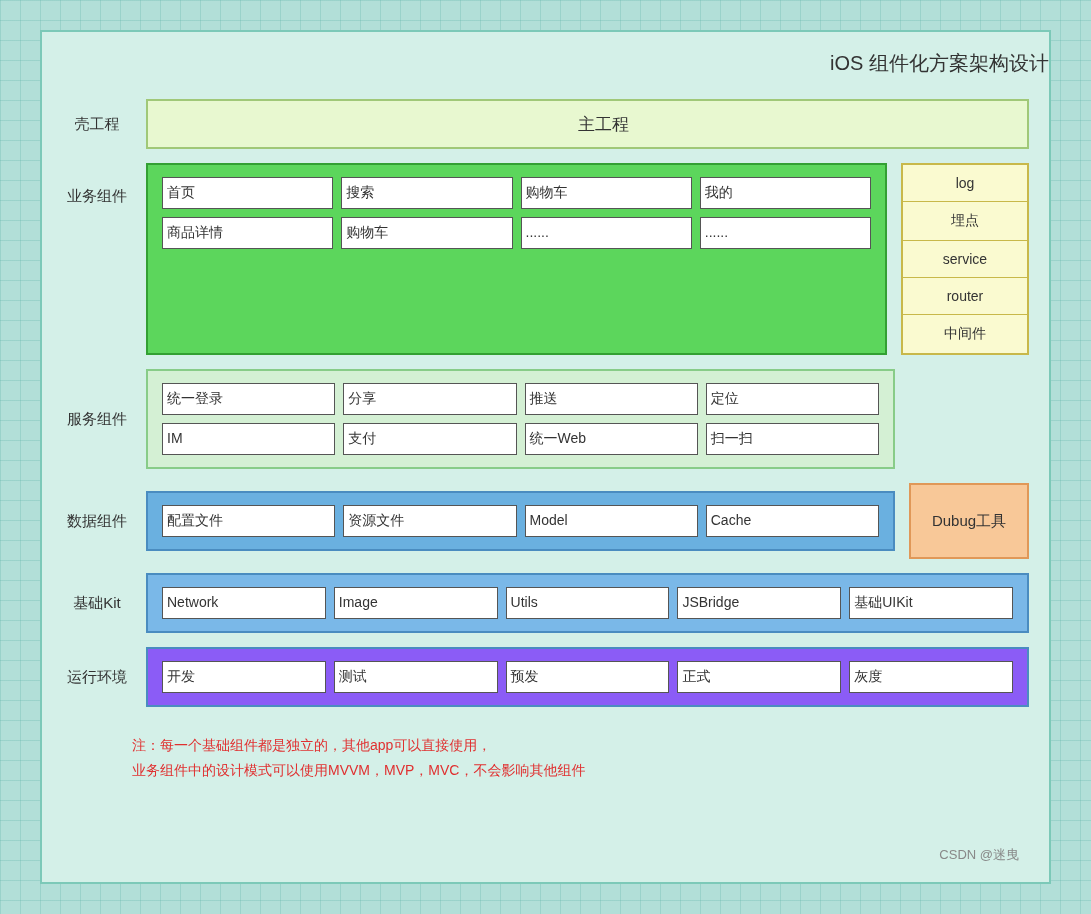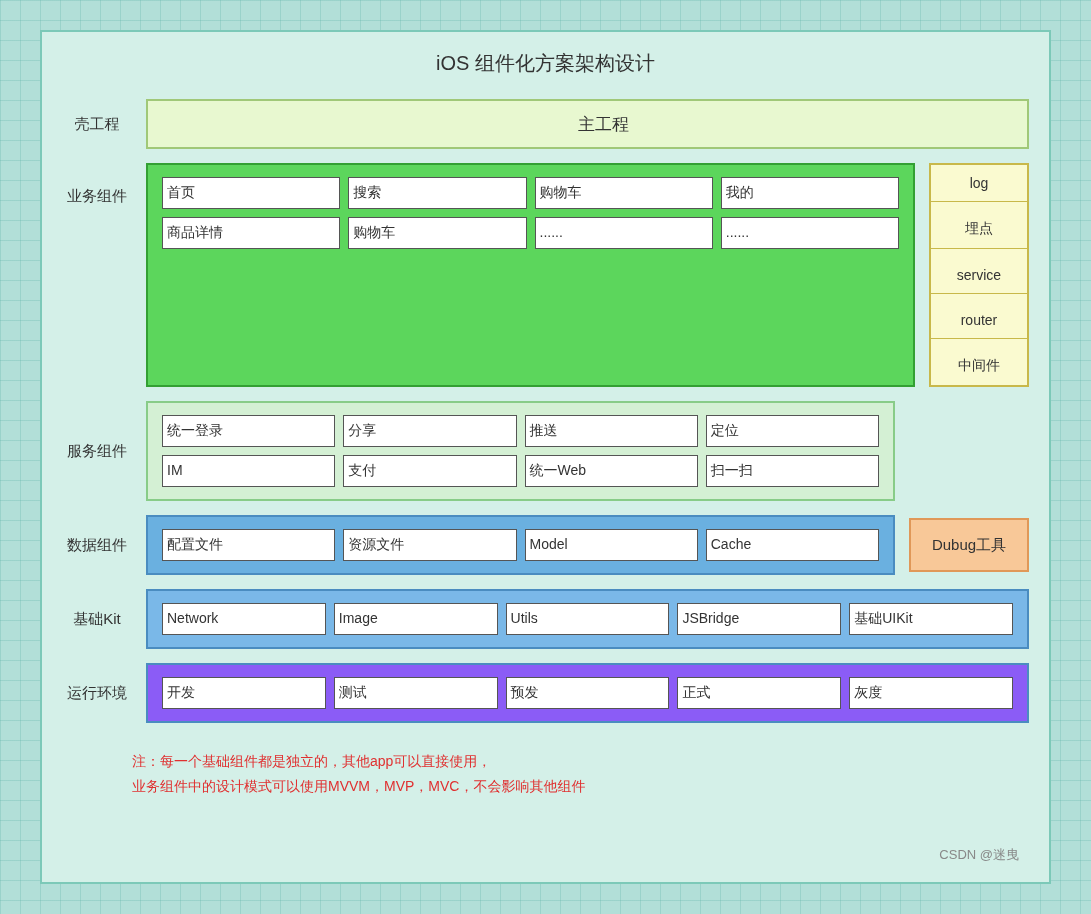--- a/index.html
+++ b/index.html
@@ -25,21 +25,21 @@
     .main-container {
       position: absolute;
       top: 30px;
       left: 40px;
       right: 40px;
       bottom: 30px;
       background: #d4f0e8;
       border: 2px solid #7cc9b8;
     }
     .page-title {
-      text-align: center;
+      text-align: right;
       font-size: 20px;
       font-weight: normal;
       color: #333;
       padding: 18px 0 12px;
     }
     .content-area {
       padding: 10px 20px 10px 20px;
       display: flex;
       flex-direction: column;
       gap: 14px;
@@ -92,25 +92,25 @@
     }
     
     .service-box {
       flex: 1;
       background: #d4f0d4;
       border: 2px solid #88cc88;
       padding: 12px 14px;
     }
     
     .side-panel {
-      width: 100px;
+      width: 128px;
       flex-shrink: 0;
       display: flex;
       flex-direction: column;
-      gap: 8px;
+      gap: 0;
       border: 2px solid #c8b84a;
       background: #fafad0;
     }
     .side-item {
       padding: 10px 8px;
       text-align: center;
       font-size: 14px;
       color: #333;
       border-bottom: 1.5px solid #c8b84a;
     }
@@ -135,21 +135,21 @@
       flex-shrink: 0;
       background: #f8c898;
       border: 2px solid #e09858;
       display: flex;
       align-items: center;
       justify-content: center;
       font-size: 15px;
       color: #333;
       text-align: center;
       padding: 10px;
-      height: 54px;
+      height: 76px;
     }
     
     .kit-box {
       flex: 1;
       background: #7ab8e8;
       border: 2px solid #4a8cc0;
       padding: 12px 14px;
     }
     .kit-items {
       display: grid;

